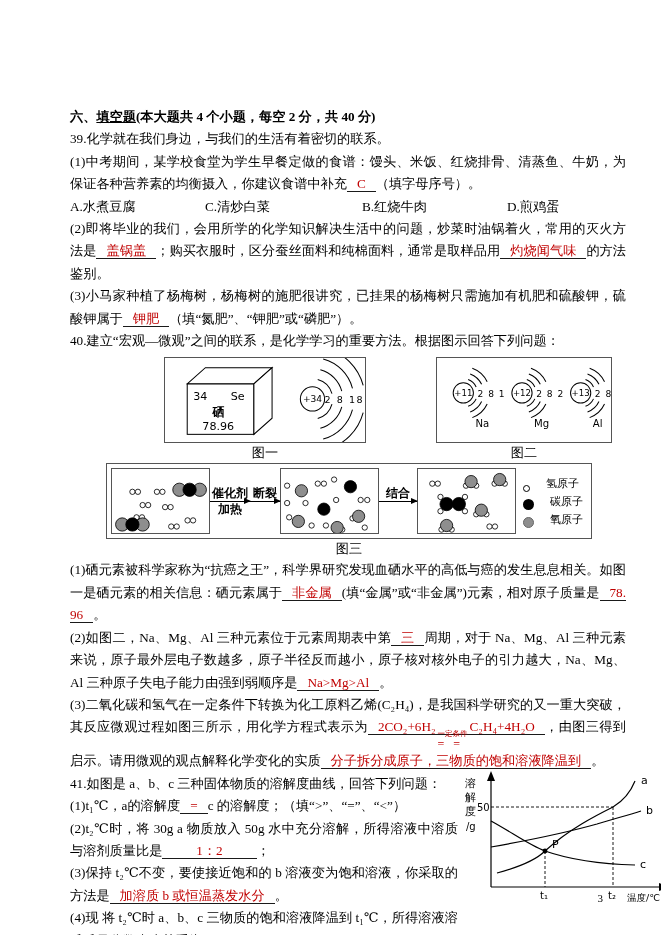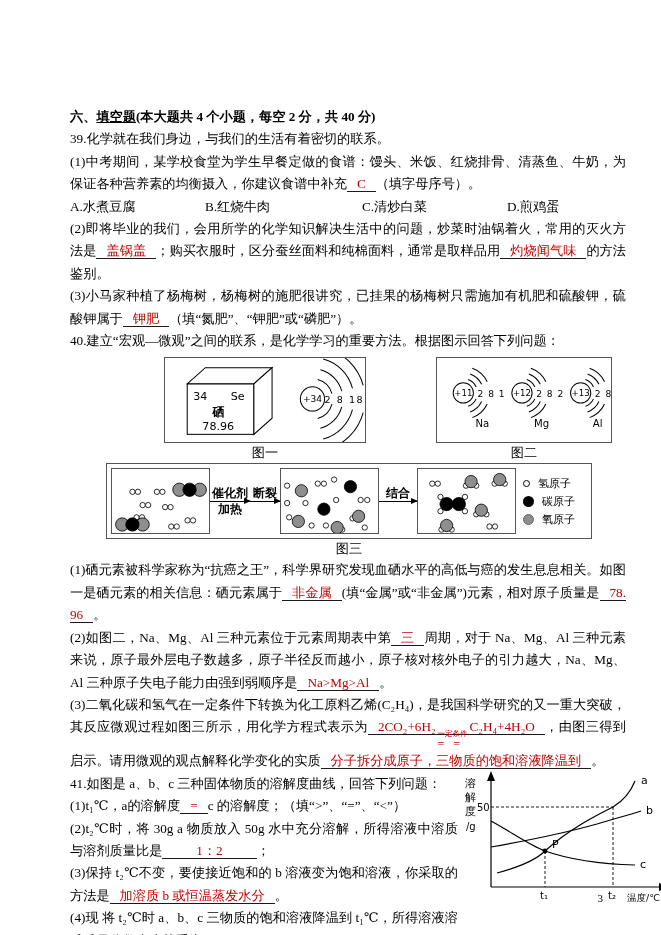--- a/index.html
+++ b/index.html
@@ -21,21 +21,21 @@
   .fig3col{margin-left:35px;width:488px;display:flex;flex-direction:column;align-items:center;}
   .fig3box{width:486px;height:76px;border:1px solid #555;display:flex;align-items:center;padding:0 4px;box-sizing:border-box;}
   .molbox{border:1px solid #555;flex:none;}
   .f3arrow{display:flex;flex-direction:column;align-items:center;justify-content:center;flex:none;
            font-size:12px;line-height:11px;font-weight:bold;}
   .arrline{display:block;height:1.4px;background:#000;position:relative;margin:2px 0;}
   .arrline::after{content:"";position:absolute;right:-1px;top:-3.2px;width:0;height:0;
                   border-left:7px solid #000;border-top:3.9px solid transparent;border-bottom:3.9px solid transparent;}
   .w44{width:40px;} .w32{width:30px;} .w40{width:38px;}
   .legend{margin-left:7px;display:flex;flex-direction:column;gap:1px;font-size:11px;line-height:17px;}
-  .legitem{display:flex;align-items:center;gap:8px;white-space:nowrap;}
+  .legitem{display:flex;align-items:flex-end;gap:16px;white-space:nowrap;}
   .dot-h{width:5px;height:5px;border:1px solid #000;border-radius:50%;background:#fff;flex:none;}
   .dot-c{width:11px;height:11px;border-radius:50%;background:#000;flex:none;}
   .dot-o{width:11px;height:11px;border-radius:50%;background:#8e8e8e;border:1px solid #666;box-sizing:border-box;flex:none;}
   
   .eqcond{display:inline-flex;flex-direction:column;align-items:flex-start;vertical-align:-5px;line-height:1;margin:0 2px;}
   .eqtop{font-size:7.5px;line-height:8px;}
   .eqbot{font-size:12px;letter-spacing:3px;line-height:12px;}
   
   .chartwrap{float:right;width:212px;height:142px;margin:-4px -50px 2px 6px;position:relative;}
   .pageno{position:absolute;right:58px;bottom:26px;font-size:11px;}
@@ -46,22 +46,22 @@
 
 <div class="page">
   <div class="content">
 
     <p><span class="bold">六、</span><span class="bold uline">填空题</span><span class="bold">(本大题共 4 个小题，每空 2 分，共 40 分)</span></p>
 
     <p>39.化学就在我们身边，与我们的生活有着密切的联系。</p>
     <p><span>(1)中考期间，某学校食堂为学生早餐定做的食谱：馒头、米饭、红烧排骨、清蒸鱼、牛奶，为保证各种营养素的均衡摄入，你建议食谱中补充</span><span class="blank"><span class="ans">C</span></span><span>（填字母序号）。</span></p>
     <p class="opts">
       <span>A.水煮豆腐</span>
+      <span>C.清炒白菜</span>
       <span>B.红烧牛肉</span>
-      <span>C.清炒白菜</span>
       <span>D.煎鸡蛋</span>
     </p>
     <p><span>(2)即将毕业的我们，会用所学的化学知识解决生活中的问题，炒菜时油锅着火，常用的灭火方法是</span><span class="blank"><span class="ans">盖锅盖</span></span><span>；购买衣服时，区分蚕丝面料和纯棉面料，通常是取样品用</span><span class="blank"><span class="ans">灼烧闻气味</span></span><span>的方法鉴别。</span></p>
     <p><span>(3)小马家种植了杨梅树，杨梅树的施肥很讲究，已挂果的杨梅树只需施加有机肥和硫酸钾，硫酸钾属于</span><span class="blank"><span class="ans">钾肥</span></span><span>（填“氮肥”、“钾肥”或“磷肥”）。</span></p>
 
     <p>40.建立“宏观—微观”之间的联系，是化学学习的重要方法。根据图示回答下列问题：</p>
 
     <div class="figrow">
 
       <div class="figcol">

